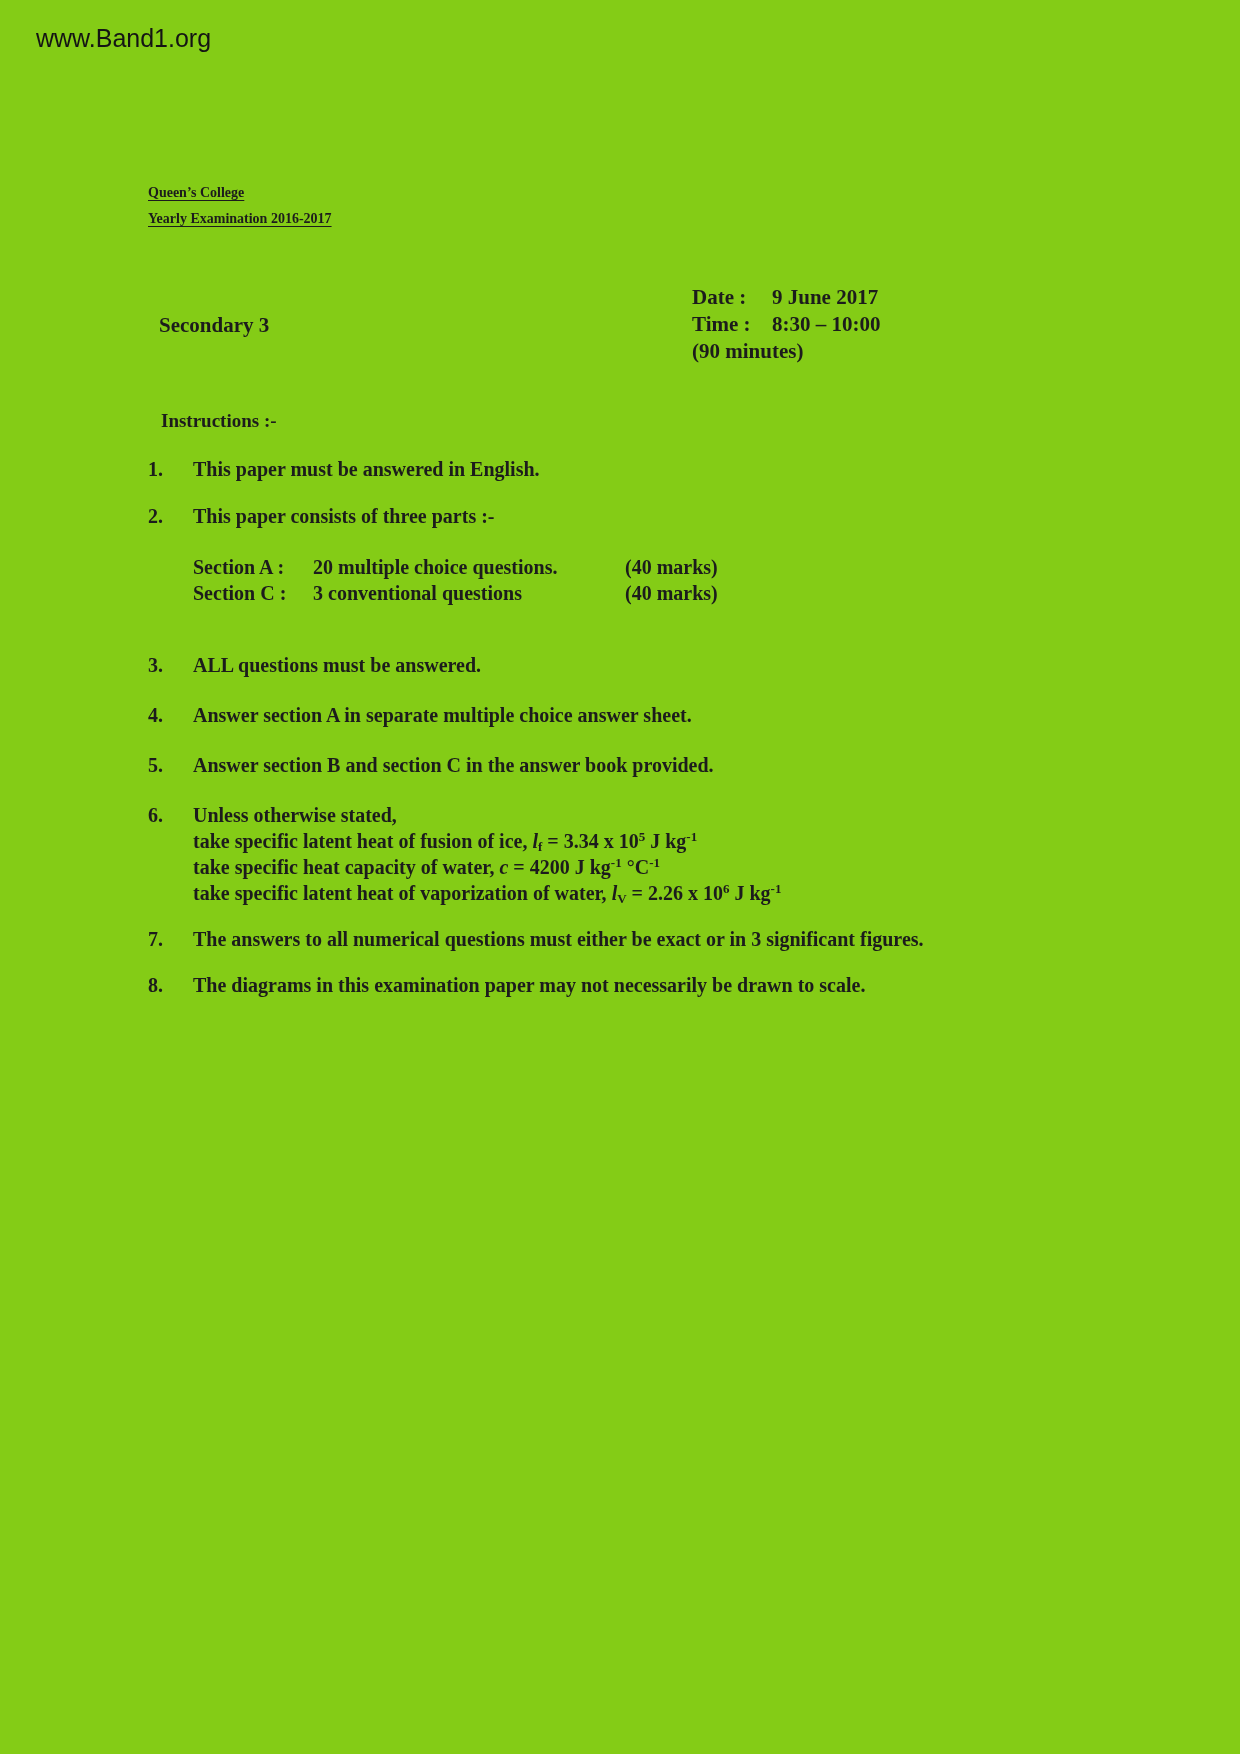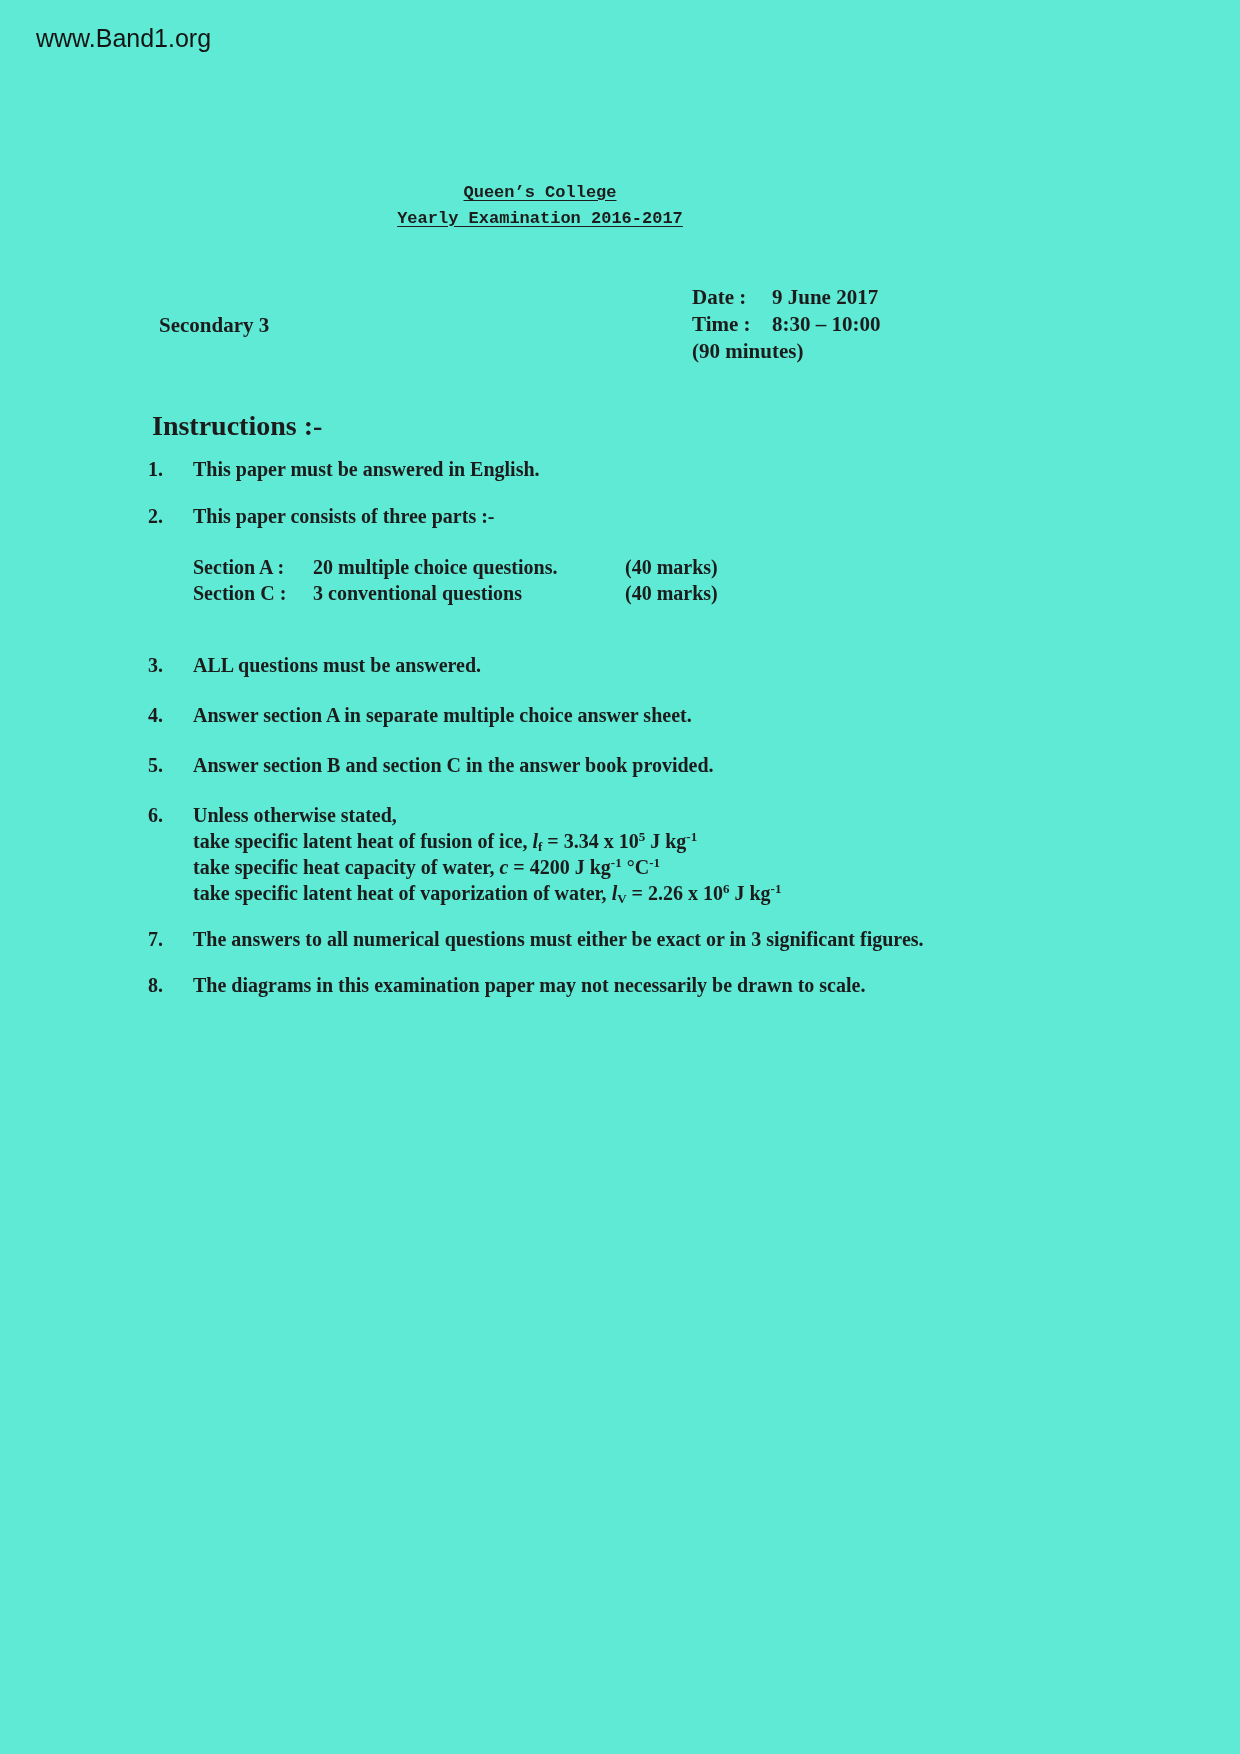--- a/index.html
+++ b/index.html
@@ -1,66 +1,65 @@
 <!DOCTYPE html>
 <html><head>
 <meta charset="utf-8">
 <style>
   html, body { margin: 0; padding: 0; background: #e9e9e7; }
   .page {
     position: relative;
     width: 1240px;
     height: 1754px;
     margin: 0 auto;
-    background: #5eead4;
+    background: #84cc16;
     font-family: "Liberation Serif", serif;
     color: #1c1c1c;
     font-weight: bold;
     overflow: hidden;
   }
   .watermark {
     position: absolute;
     top: 24px;
     left: 36px;
     font-family: "Liberation Sans", sans-serif;
     font-weight: 400;
     font-size: 25px;
     color: #141414;
   }
   .title-block {
     position: absolute;
     top: 180px;
     left: 148px;
     width: 784px;
-    text-align: center;
-    font-size: 17px;
+    text-align: left;
+    font-size: 14px;
     line-height: 26px;
-    font-family: Liberation Mono, monospace;
   }
   .title-line { text-decoration: underline; text-underline-offset: 3px; }
   .class-level {
     position: absolute;
     top: 313px;
     left: 159px;
     font-size: 21px;
   }
   .datetime-block {
     position: absolute;
     top: 284px;
     left: 672px;
     font-size: 21px;
     line-height: 27px;
   }
   .dt-row { display: flex; margin-left: 20px; }
   .dt-label { width: 80px; }
   .instructions-heading {
     position: absolute;
     top: 410px;
-    left: 152px;
-    font-size: 28px;
+    left: 161px;
+    font-size: 19px;
   }
   .items {
     position: absolute;
     top: 456px;
     left: 148px;
     width: 800px;
     font-size: 20px;
     line-height: 26px;
   }
   .item { display: flex; align-items: flex-start; }

